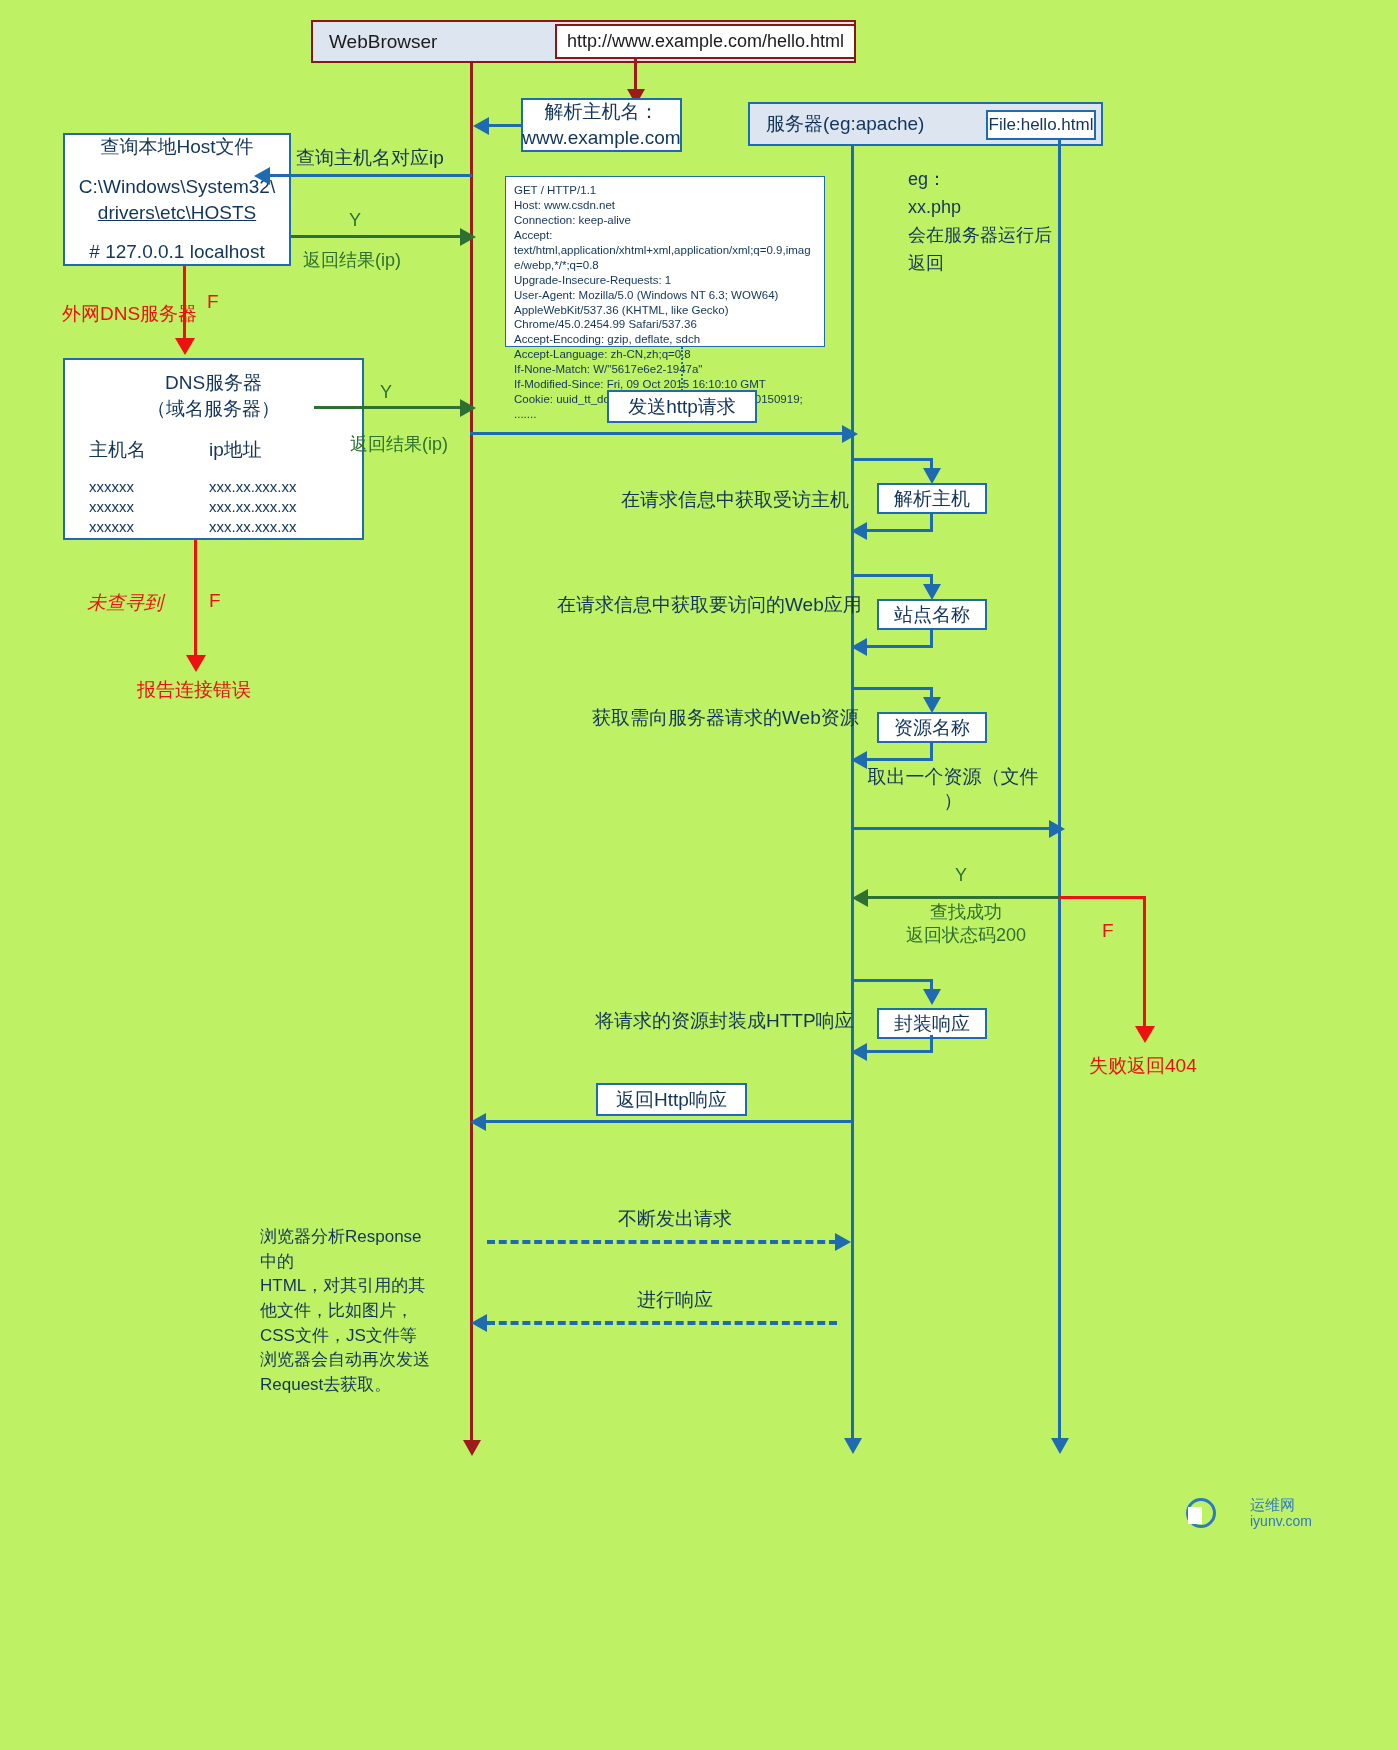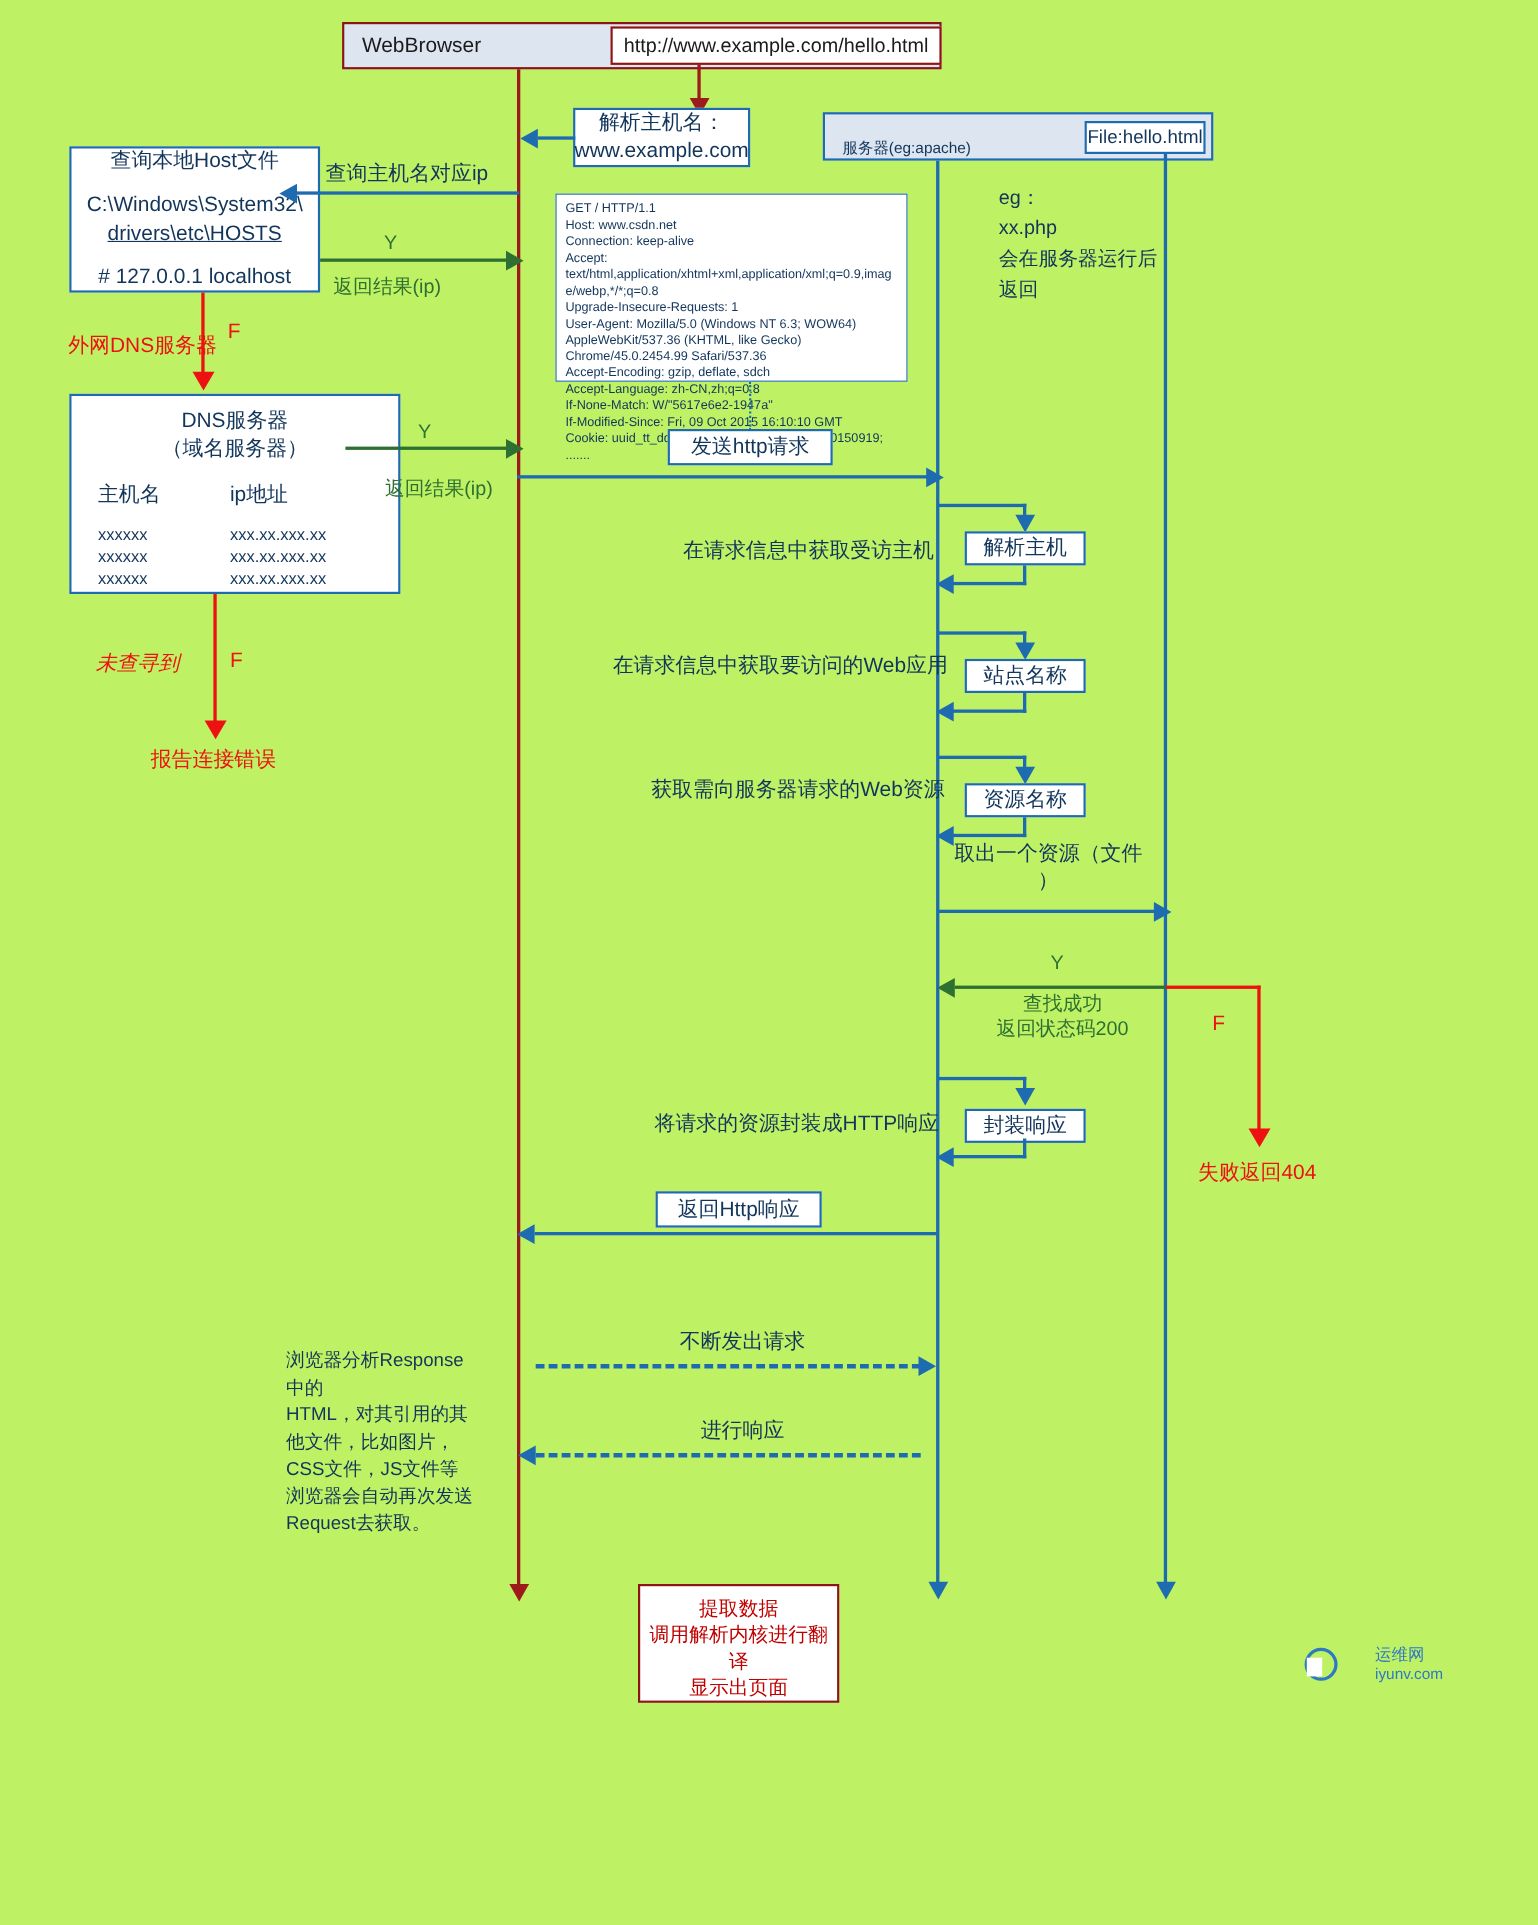--- a/index.html
+++ b/index.html
@@ -1,21 +1,21 @@
 <!DOCTYPE html>
 <html><head>
 <meta charset="utf-8">
 <style>
   html,body{margin:0;padding:0;background:#ffffff;}
   body{font-family:"Liberation Sans","DejaVu Sans",sans-serif;}
   #canvas{position:relative;width:1398px;height:1750px;overflow:hidden;background:#bef264;}
   .abs{position:absolute;box-sizing:border-box;}
   
   .hdrbox{background:#dde5f0;border:2px solid #8c1616;display:flex;align-items:center;padding-left:16px;font-size:19px;color:#1b1b1b;}
-  .hdrbox-blue{background:#dde5f0;border:2px solid #1f6bb0;display:flex;align-items:flex-end;padding-left:16px;font-size:14px;color:#12355b;}
+  .hdrbox-blue{background:#dde5f0;border:2px solid #1f6bb0;display:flex;align-items:center;padding-left:16px;font-size:19px;color:#12355b;}
   .wbox{background:#fff;border:2px solid #8c1616;display:flex;align-items:center;justify-content:center;font-size:18px;color:#1b1b1b;}
   .bbox{background:#fff;border:2px solid #1f6bb0;display:flex;flex-direction:column;align-items:center;justify-content:center;font-size:19px;color:#12355b;text-align:center;line-height:1.35;}
   .bbox-left{align-items:flex-start;justify-content:flex-start;text-align:left;}
   .redbox{background:#fff;border:2px solid #8c1616;display:flex;flex-direction:column;align-items:center;justify-content:space-around;font-size:18px;color:#c00000;text-align:center;}
   
   .vline-red{background:#9e1b1b;width:3px;}
   .vline-blue{background:#1f6bb0;width:3px;}
   .hline-blue{background:#1f6bb0;height:3px;}
   .hline-green{background:#2e7031;height:3px;}
   .vline-redbright{background:#ee1111;width:3px;}
@@ -248,25 +248,20 @@
   <div class="abs dash-blue" style="left:487px;top:1240px;width:350px;"></div>
   <div class="abs ar ar-right-blue" style="left:835px;top:1233px;"></div>
 
   <div class="abs lbl" style="left:637px;top:1287px;">进行响应</div>
   <div class="abs dash-blue" style="left:487px;top:1321px;width:350px;"></div>
   <div class="abs ar ar-left-blue" style="left:471px;top:1314px;"></div>
 
   <div class="abs lbl-dark" style="left:260px;top:1225px;width:170px;line-height:1.45;font-size:17px;white-space:pre-wrap;">浏览器分析Response中的
 HTML，对其引用的其他文件，比如图片，CSS文件，JS文件等浏览器会自动再次发送Request去获取。</div>
 
-  <div class="abs redbox" style="left:580px;top:1440px;width:183px;height:108px;padding:8px 0;">
-    <div>提取数据</div>
-    <div>调用解析内核进行翻译</div>
-    <div>显示出页面</div>
-  </div>
 
   <div class="wm" style="left:1186px;top:1496px;">
     <div class="wm-ring"></div>
     <div class="wm-col">
       <div class="wm-t1">运维网</div>
       <div class="wm-t2">iyunv.com</div>
     </div>
   </div>
 
 </div>

